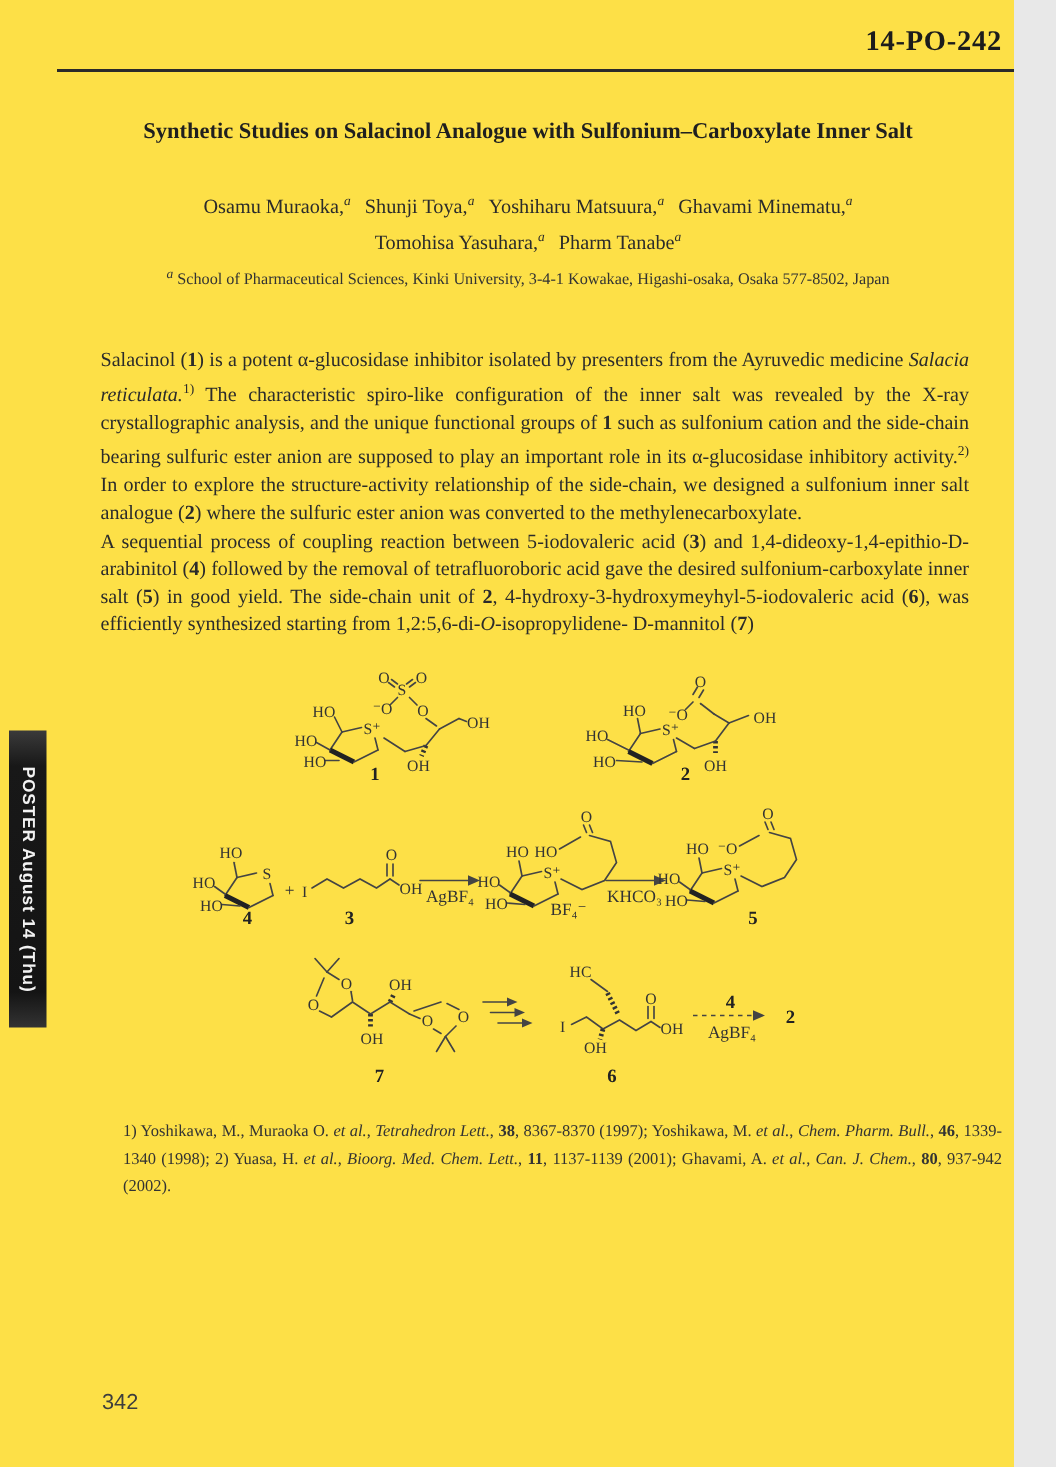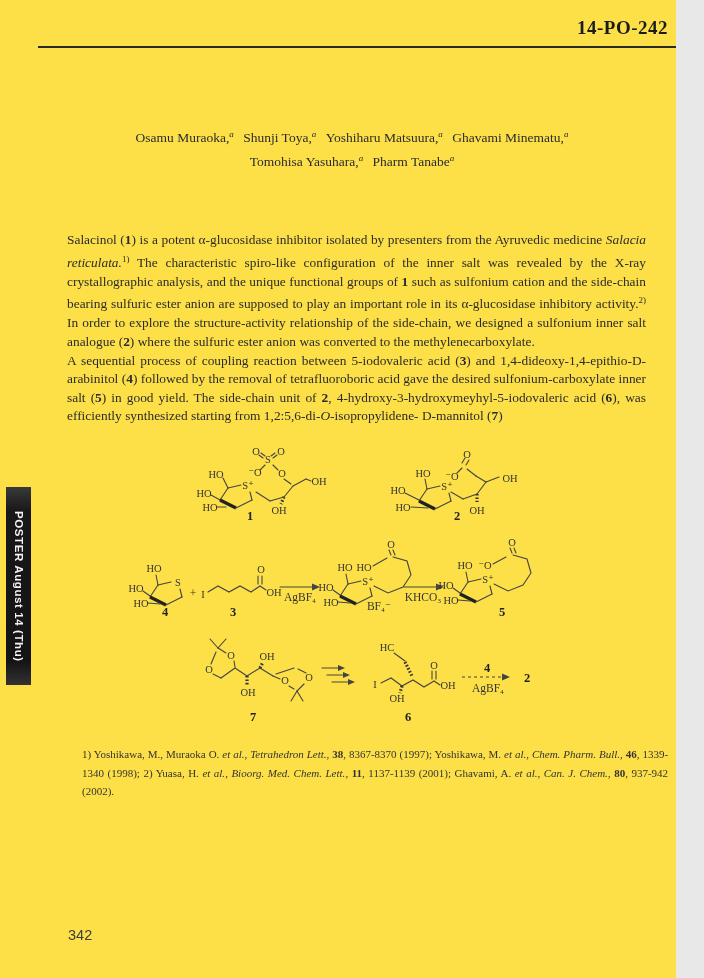--- a/index.html
+++ b/index.html
@@ -44,31 +44,33 @@
   text.rg{font:11.5px "Liberation Serif","DejaVu Serif",serif;fill:#333;text-anchor:middle;}
 </style>
 </head>
 <body>
 
 <div class="page">
 
   <div class="code">14-PO-242</div>
   <div class="rule"></div>
 
+  <div class="title">Synthetic Studies on Salacinol Analogue with Sulfonium–Carboxylate Inner Salt</div>
 
   <div class="authors">
     <span class="author"><span>Osamu Muraoka,</span><sup class="sup-a">a</sup></span>
     <span class="author"><span class="uline">Shunji Toya</span><span>,</span><sup class="sup-a">a</sup></span>
     <span class="author"><span>Yoshiharu Matsuura,</span><sup class="sup-a">a</sup></span>
     <span class="author"><span>Ghavami Minematu,</span><sup class="sup-a">a</sup></span>
     <br>
     <span class="author"><span>Tomohisa Yasuhara,</span><sup class="sup-a">a</sup></span>
     <span class="author"><span>Pharm Tanabe</span><sup class="sup-a">a</sup></span>
   </div>
 
+  <div class="affil"><sup class="sup-a">a</sup> <span>School of Pharmaceutical Sciences, Kinki University, 3-4-1 Kowakae, Higashi-osaka, Osaka 577-8502, Japan</span></div>
 
   <div class="bodytext">
     <p><span>Salacinol (</span><span class="bd">1</span><span>) is a potent α-glucosidase inhibitor isolated by presenters from the Ayruvedic medicine </span><span class="it">Salacia reticulata.</span><sup>1)</sup><span>  The characteristic spiro-like configuration of the inner salt was revealed by the X-ray crystallographic analysis, and the unique functional groups of </span><span class="bd">1</span><span> such as sulfonium cation and the side-chain bearing sulfuric ester anion are supposed to play an important role in its α-glucosidase inhibitory activity.</span><sup>2)</sup><span>  In order to explore the structure-activity relationship of the side-chain, we designed a sulfonium inner salt analogue (</span><span class="bd">2</span><span>) where the sulfuric ester anion was converted to the methylenecarboxylate.</span></p>
     <p><span>A sequential process of coupling reaction between 5-iodovaleric acid (</span><span class="bd">3</span><span>) and 1,4-dideoxy-1,4-epithio-D-arabinitol (</span><span class="bd">4</span><span>) followed by the removal of tetrafluoroboric acid gave the desired sulfonium-carboxylate inner salt (</span><span class="bd">5</span><span>) in good yield.  The side-chain unit of </span><span class="bd">2</span><span>, 4-hydroxy-3-hydroxymeyhyl-5-iodovaleric acid (</span><span class="bd">6</span><span>), was efficiently synthesized starting from 1,2:5,6-di-</span><span class="it">O</span><span>-isopropylidene- D-mannitol (</span><span class="bd">7</span><span>)</span></p>
   </div>
 
   <svg class="scheme" width="600" height="295" viewBox="0 0 600 295">
 
     <g>
       <line class="bond" x1="181" y1="45" x2="168" y2="48"></line>

